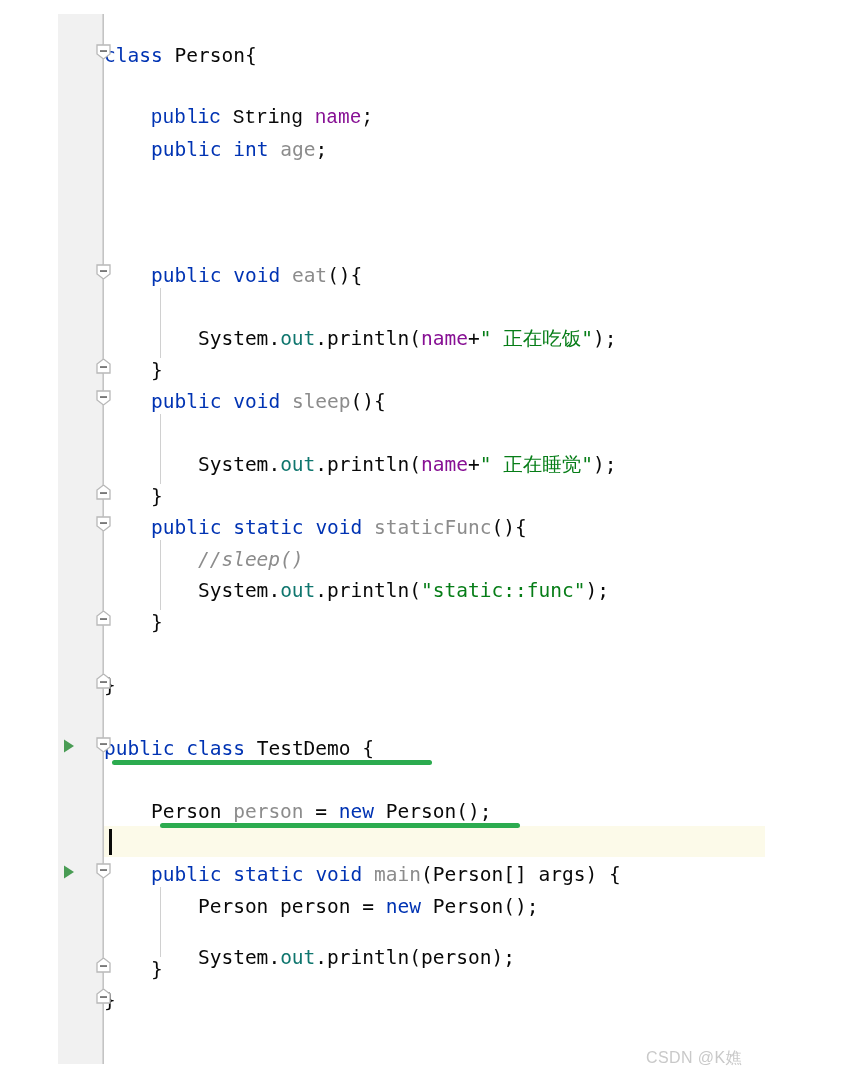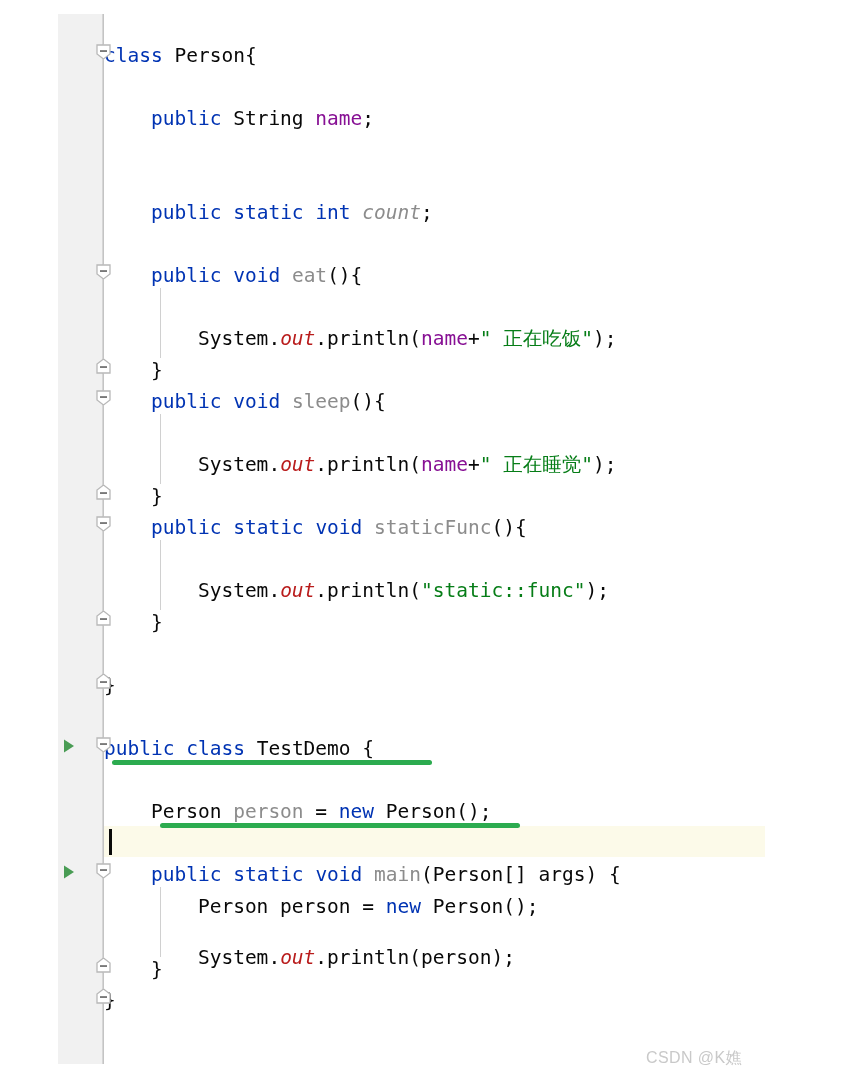--- a/index.html
+++ b/index.html
@@ -129,21 +129,21 @@
   }
 
   
   .kw       { color: #0033b3; }
   .ident    { color: #080808; }
   .field    { color: #871094; }
   .muted    { color: #8c8c8c; }
   .muted-i  { color: #8c8c8c; font-style: italic; }
   .comment  { color: #8c8c8c; font-style: italic; }
   .str      { color: #067d17; }
-  .statfld  { color: #b91c1c; font-style: italic; }
+  .statfld  { color: #0f766e; }
   .punct    { color: #080808; }
 
   
   .watermark {
     position: absolute;
     right: 16px;
     bottom: 14px;
     font-family: "Liberation Sans", sans-serif;
     font-size: 16px;
     color: #c9c9c9;
@@ -260,32 +260,33 @@
       <div class="run-arrow" style="top: 864px;">
         <svg width="14" height="16" viewBox="0 0 14 16">
           <path d="M2 1.5 L12 8 L2 14.5 Z" fill="#499c54"></path>
         </svg>
       </div>
     </div>
 
   <div class="code-area" id="code-area">
       <div class="line" style="top: 40px;"><span class="kw">class</span><span class="punct"> </span><span class="ident">Person</span><span class="punct">{</span></div>
       <div class="line" style="top: 71px;"></div>
-      <div class="line" style="top: 103px;"><span class="punct">    </span><span class="kw">public</span><span class="ident"> String </span><span class="field">name</span><span class="punct">;</span></div>
+      <div class="line" style="top: 103px; font-family: Liberation Mono, monospace;"><span class="punct">    </span><span class="kw">public</span><span class="ident"> String </span><span class="field">name</span><span class="punct">;</span></div>
+      <div class="line" style="top: 134px;"><span class="punct">    </span><span class="kw">public</span><span class="punct"> </span><span class="kw">int</span><span class="punct"> </span><span class="muted">age</span><span class="punct">;</span></div>
       <div class="line" style="top: 166px;"></div>
-      <div class="line" style="top: 197px;"><span class="punct">    </span><span class="kw">public</span><span class="punct"> </span><span class="kw">static</span><span class="punct"> </span><span class="kw">int</span><span class="punct"> </span><span class="muted-i">count</span><span class="punct">;</span></div>
       <div class="line" style="top: 229px;"></div>
       <div class="line" style="top: 260px;"><span class="punct">    </span><span class="kw">public</span><span class="punct"> </span><span class="kw">void</span><span class="punct"> </span><span class="muted">eat</span><span class="punct">(){</span></div>
       <div class="line" style="top: 292px;"></div>
       <div class="line" style="top: 323px;"><span class="punct">        </span><span class="ident">System</span><span class="punct">.</span><span class="statfld">out</span><span class="ident">.println(</span><span class="field">name</span><span class="punct">+</span><span class="str">" 正在吃饭"</span><span class="punct">);</span></div>
       <div class="line" style="top: 355px;"><span class="punct">    }</span></div>
       <div class="line" style="top: 386px;"><span class="punct">    </span><span class="kw">public</span><span class="punct"> </span><span class="kw">void</span><span class="punct"> </span><span class="muted">sleep</span><span class="punct">(){</span></div>
       <div class="line" style="top: 449px;"><span class="punct">        </span><span class="ident">System</span><span class="punct">.</span><span class="statfld">out</span><span class="ident">.println(</span><span class="field">name</span><span class="punct">+</span><span class="str">" 正在睡觉"</span><span class="punct">);</span></div>
       <div class="line" style="top: 481px;"><span class="punct">    }</span></div>
       <div class="line" style="top: 512px;"><span class="punct">    </span><span class="kw">public</span><span class="punct"> </span><span class="kw">static</span><span class="punct"> </span><span class="kw">void</span><span class="punct"> </span><span class="muted">staticFunc</span><span class="punct">(){</span></div>
+      <div class="line" style="top: 544px;"><span class="punct">        </span><span class="comment">//sleep()</span></div>
       <div class="line" style="top: 575px;"><span class="punct">        </span><span class="ident">System</span><span class="punct">.</span><span class="statfld">out</span><span class="ident">.println(</span><span class="str">"static::func"</span><span class="punct">);</span></div>
       <div class="line" style="top: 607px;"><span class="punct">    }</span></div>
       <div class="line" style="top: 638px;"></div>
       <div class="line" style="top: 670px;"><span class="punct">}</span></div>
       <div class="line" style="top: 701px;"></div>
       <div class="line" style="top: 733px;"><span class="kw">public</span><span class="punct"> </span><span class="kw">class</span><span class="punct"> </span><span class="ident">TestDemo</span><span class="punct"> {</span></div>
       <div class="line" style="top: 764px;"></div>
       <div class="line" style="top: 796px;"><span class="punct">    </span><span class="ident">Person </span><span class="muted">person</span><span class="punct"> = </span><span class="kw">new</span><span class="ident"> Person();</span></div>
       <div class="line" style="top: 828px;"></div>
       <div class="line" style="top: 859px;"><span class="punct">    </span><span class="kw">public</span><span class="punct"> </span><span class="kw">static</span><span class="punct"> </span><span class="kw">void</span><span class="punct"> </span><span class="muted">main</span><span class="ident">(Person[] args) {</span></div>

